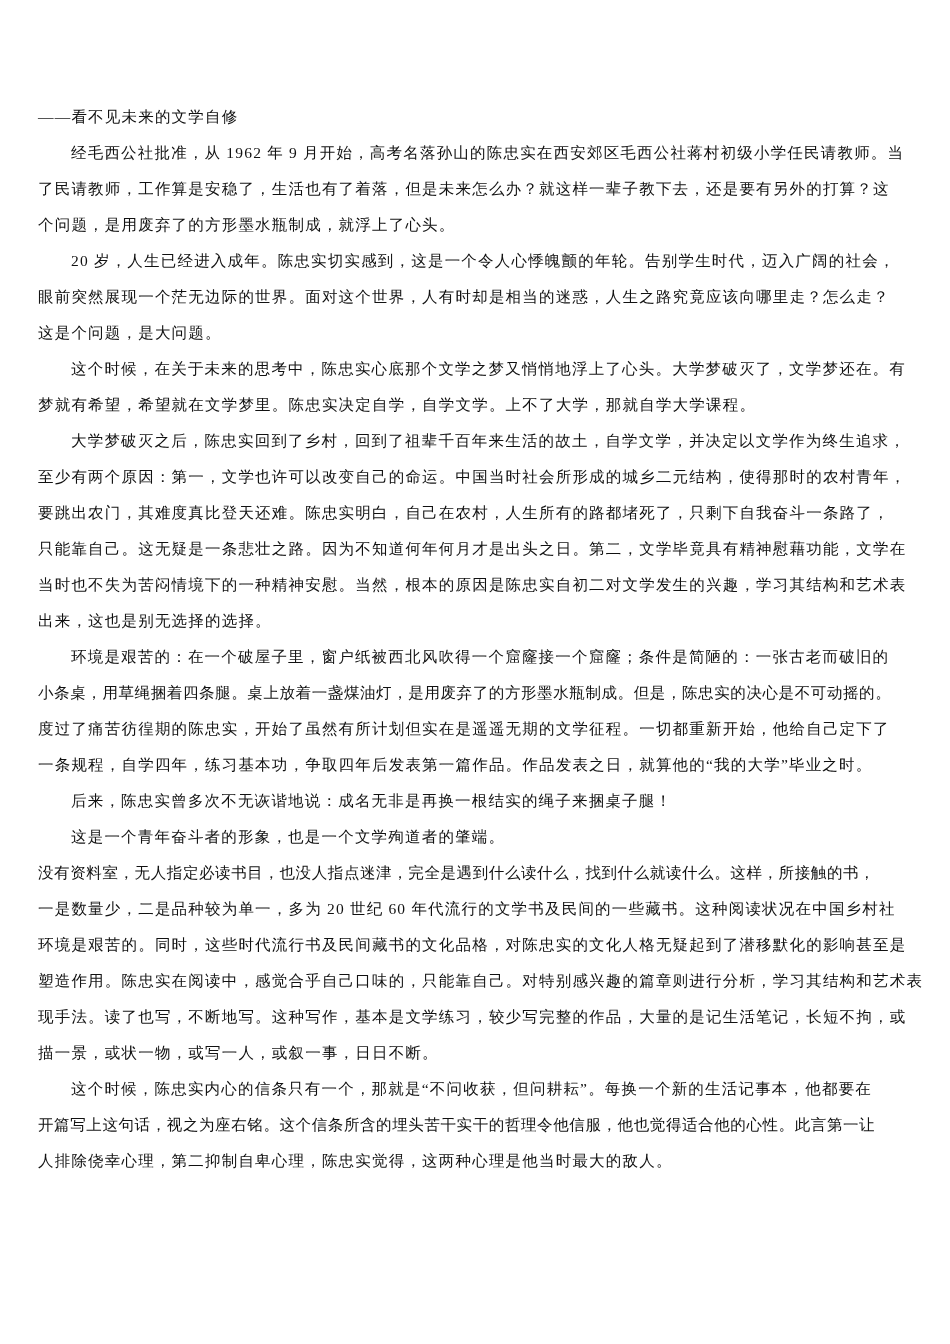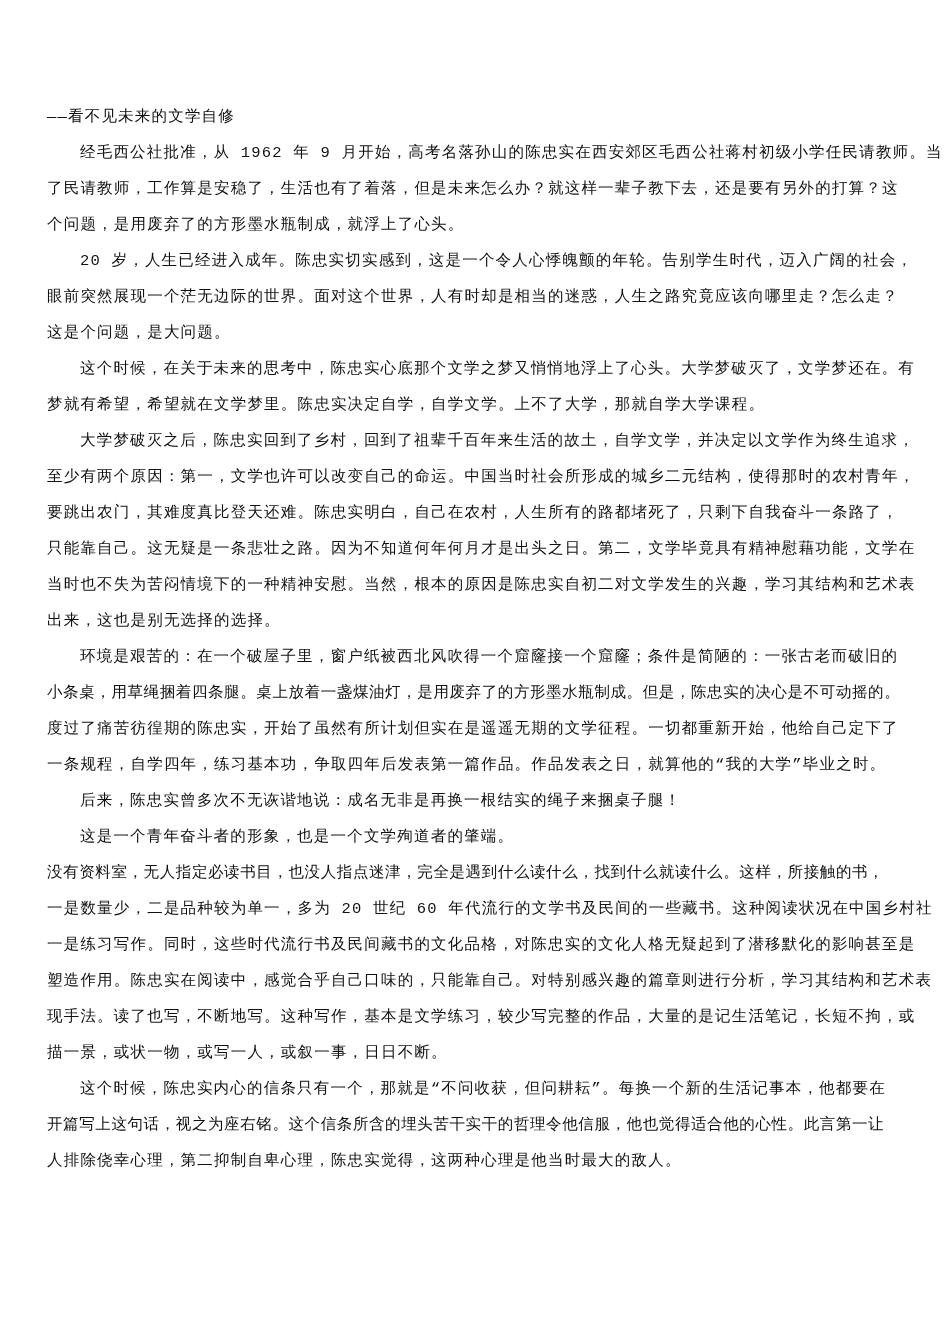--- a/index.html
+++ b/index.html
@@ -1,19 +1,19 @@
 <!DOCTYPE html>
 <html><head>
   <meta charset="utf-8">
   <style>
     html, body { margin: 0; padding: 0; background: #ffffff; }
     body { width: 950px; height: 1344px; position: relative; overflow: hidden; }
     .page {
-      position: absolute; left: 47px; top: 99px; width: 880px;
-      font-family: Liberation Mono, monospace;
+      position: absolute; left: 38px; top: 99px; width: 880px;
+      font-family: Liberation Serif, serif;
       font-size: 15.5px; color: #111111; line-height: 36px;
     }
     .line { display: block; white-space: nowrap; height: 36px; letter-spacing: 1.2px; }
     .indent { padding-left: 33px; }
     .tight { letter-spacing: 0.6px; }
   </style>
 </head>
 <body>
 
 <div class="page">
@@ -57,21 +57,21 @@
   </div>
 
   <div>
     <span class="line indent">这是一个青年奋斗者的形象，也是一个文学殉道者的肇端。</span>
   </div>
 
 
   <div>
     <span class="line tight">没有资料室，无人指定必读书目，也没人指点迷津，完全是遇到什么读什么，找到什么就读什么。这样，所接触的书，</span>
     <span class="line">一是数量少，二是品种较为单一，多为 20 世纪 60 年代流行的文学书及民间的一些藏书。这种阅读状况在中国乡村社</span>
-    <span class="line">一是练习写作。同时，这些时代流行书及民间藏书的文化品格，对陈忠实的文化人格无疑起到了潜移默化的影响甚至是</span>
+    <span class="line">环境是艰苦的。同时，这些时代流行书及民间藏书的文化品格，对陈忠实的文化人格无疑起到了潜移默化的影响甚至是</span>
     <span class="line">塑造作用。陈忠实在阅读中，感觉合乎自己口味的，只能靠自己。对特别感兴趣的篇章则进行分析，学习其结构和艺术表</span>
     <span class="line">现手法。读了也写，不断地写。这种写作，基本是文学练习，较少写完整的作品，大量的是记生活笔记，长短不拘，或</span>
     <span class="line">描一景，或状一物，或写一人，或叙一事，日日不断。</span>
   </div>
 
   <div>
     <span class="line indent">这个时候，陈忠实内心的信条只有一个，那就是“不问收获，但问耕耘”。每换一个新的生活记事本，他都要在</span>
     <span class="line tight">开篇写上这句话，视之为座右铭。这个信条所含的埋头苦干实干的哲理令他信服，他也觉得适合他的心性。此言第一让</span>
     <span class="line">人排除侥幸心理，第二抑制自卑心理，陈忠实觉得，这两种心理是他当时最大的敌人。</span>
   </div>

